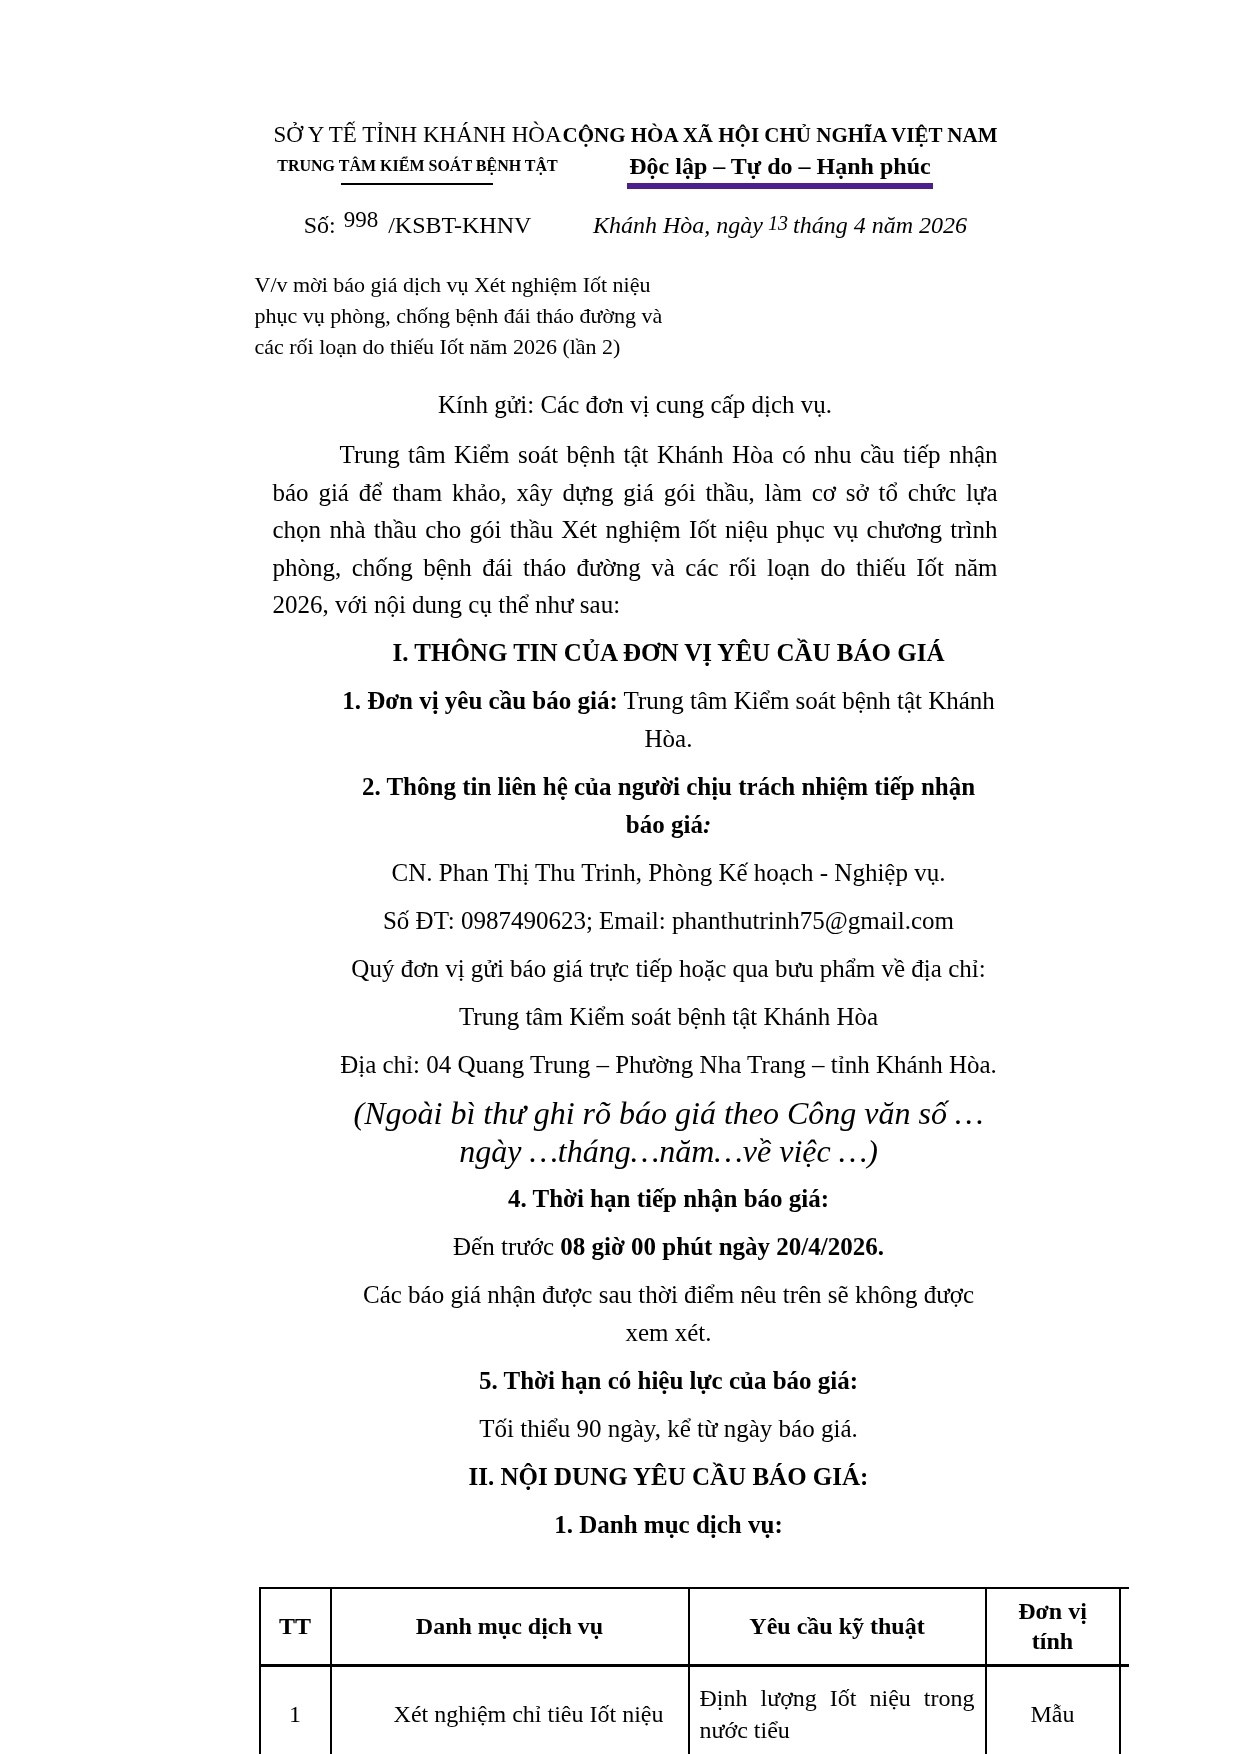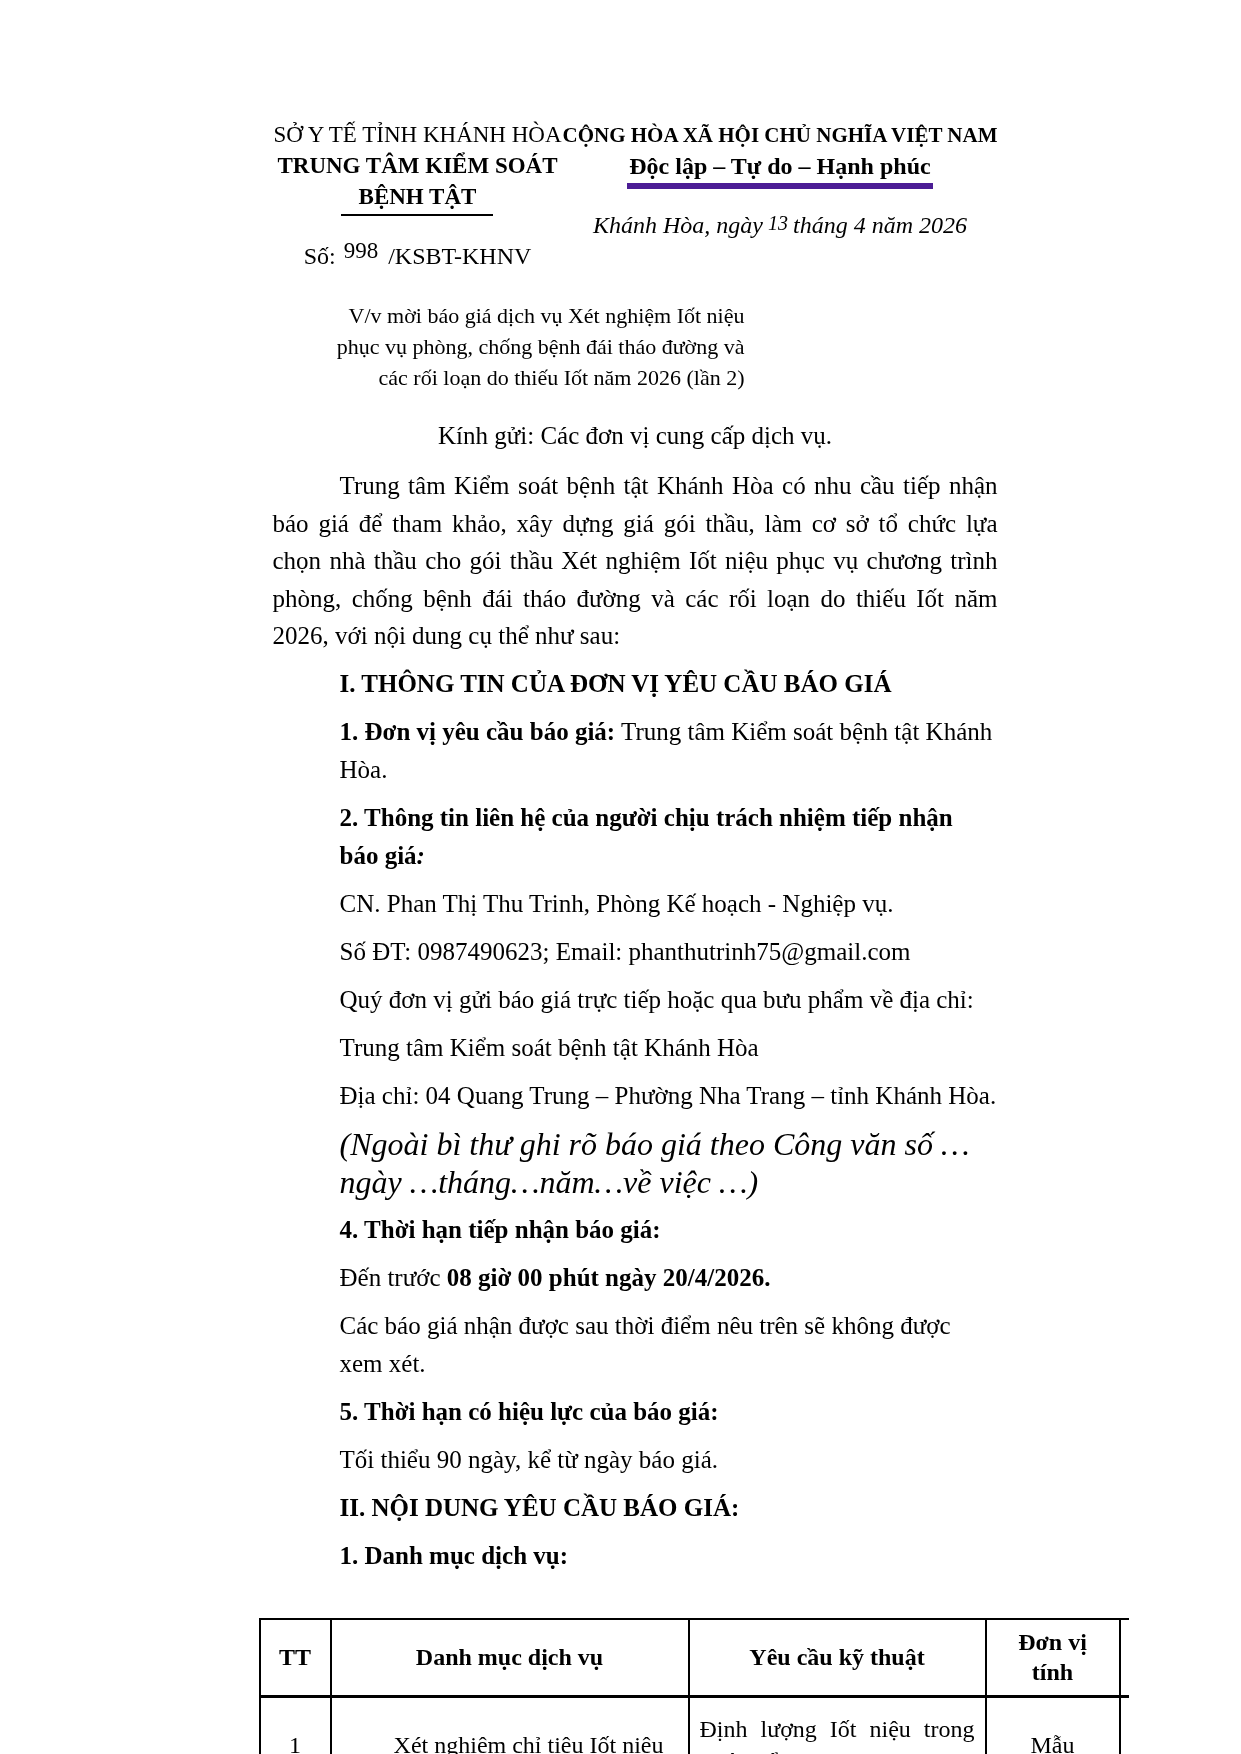--- a/index.html
+++ b/index.html
@@ -12,37 +12,37 @@
     background:#ffffff;
     color:#000;
     font-family:"Liberation Serif","DejaVu Serif",serif;
     overflow:hidden;
   }
   
   .header { display:flex; justify-content:space-between; align-items:flex-start; }
   .h-left  { width:430px; text-align:center; }
   .h-right { width:495px; text-align:center; }
   .h-left-l1 { font-size:23px; line-height:30px; }
-  .h-left-l2 { font-size:23px; font-weight:bold; line-height:31px; }
+  .h-left-l2 { font-size:16px; font-weight:bold; line-height:31px; }
   .h-rule { width:152px; border-bottom:2px solid #000; margin:2px auto 0; height:0; }
   .doc-number { margin-top:27px; font-size:24px; white-space:nowrap;text-align:center; }
   .num-filled { position:relative; top:-6px; font-size:23px; margin:0 4px 0 8px; }
   .h-right-l1 { font-size:21px; font-weight:bold; line-height:30px; white-space:nowrap; }
   .h-right-l2 { display:inline-block; font-size:24px; font-weight:bold; line-height:30px;
                 border-bottom:6px solid #4c1d95; padding:0 2px 2px 2px; margin-top:1px; }
   .date-line { margin-top:23px; font-size:24px; font-style:italic; white-space:nowrap; }
   .day-filled { font-size:20px; position:relative; top:-3px; margin:0 5px; }
   
-  .subject { width:490px; margin:30px 0 0 -18px; text-align:right;
+  .subject { width:490px; margin:30px 0 0 -18px; text-align:left;
              font-size:22px; line-height:31px; white-space:pre-line; }
   .salutation { margin-top:27px; text-align:center; font-size:25px; line-height:32px; }
   
   .intro { margin-top:15px; font-size:25px; line-height:37.5px;
            text-align:justify; text-indent:67px; }
-  .item { margin-top:10px; padding-left:67px; font-size:25px; line-height:38px; }
+  .item { margin-top:10px; padding-left:67px; font-size:25px; line-height:38px;text-align:center; }
   .b  { font-weight:bold; }
   .it { font-style:italic; }
   .note { font-size:32px; }
   
   table.svc { border-collapse:collapse; table-layout:fixed;
               width:972px; margin:43px 0 0 -14px; }
   .svc th, .svc td { border:2px solid #000; box-sizing:border-box;
                      font-size:24px; vertical-align:middle; overflow:hidden; }
   .svc th { font-weight:bold; line-height:30px; padding:6px 10px;
             height:78px; text-align:center; border-bottom:3px solid #000; }

